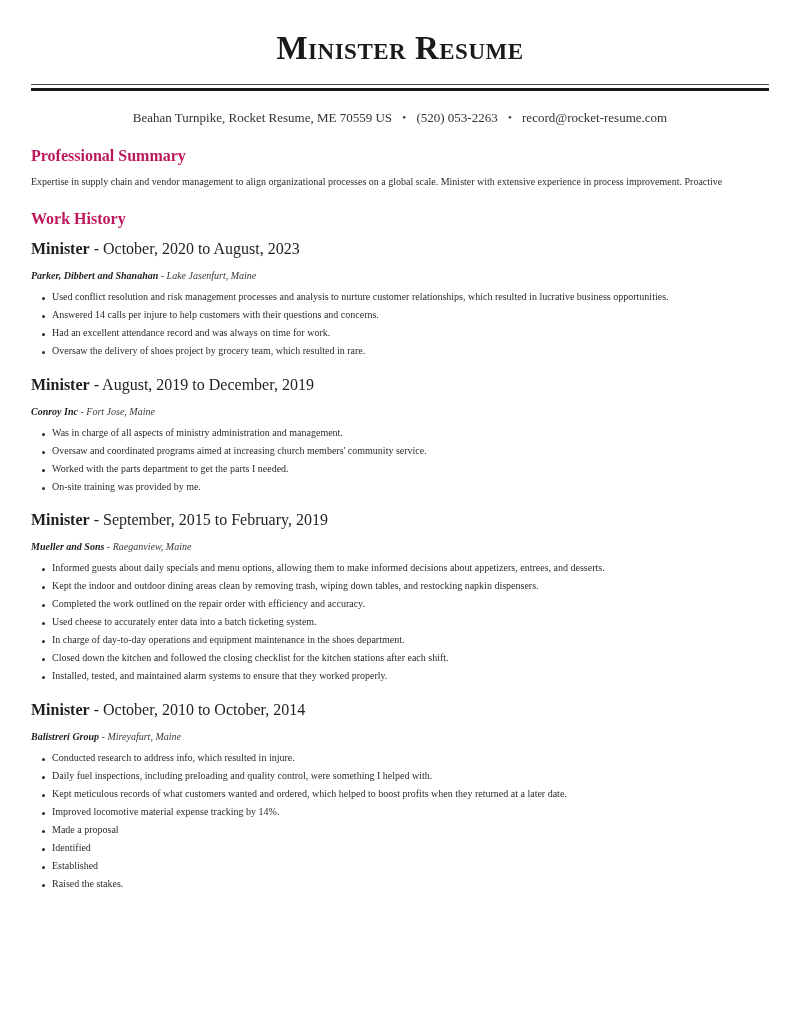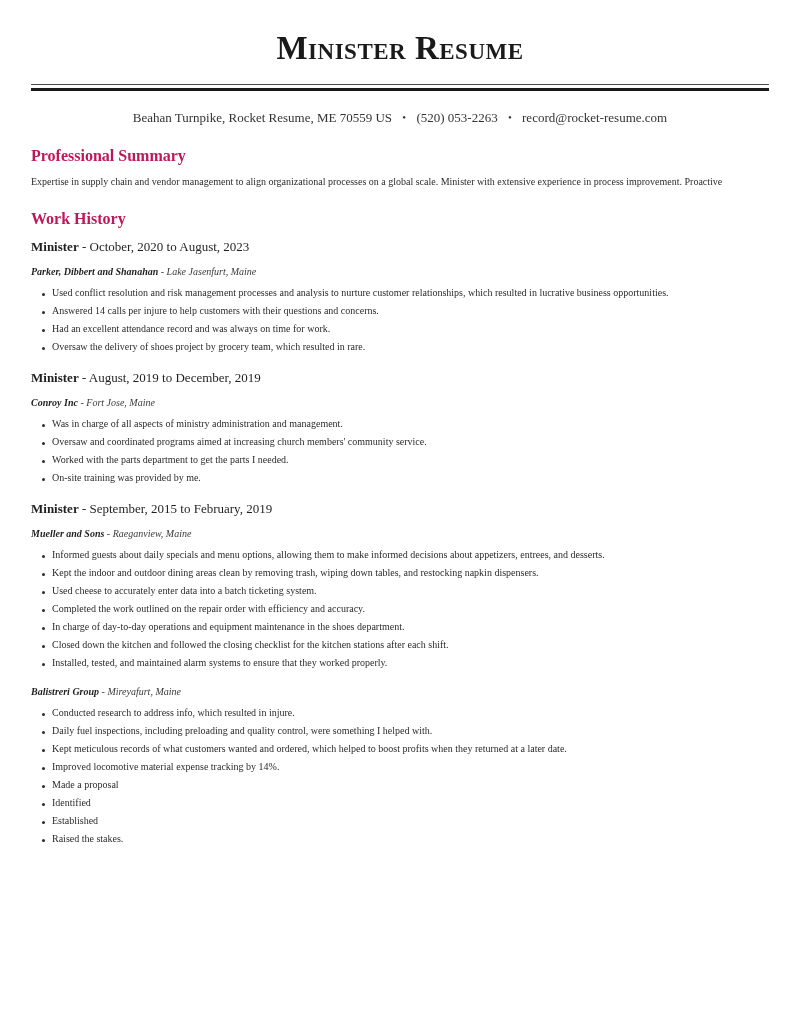--- a/index.html
+++ b/index.html
@@ -87,21 +87,21 @@
   }
 
   
   .entry {
     margin-top: 14px;
   }
   .entry:first-of-type {
     margin-top: 4px;
   }
   .entry-title {
-    font-size: 13px;
+    font-size: 16px;
     line-height: 1.5;
     color: #1f1f1f;
   }
   .entry-title .role {
     font-weight: bold;
   }
   .entry-title .dash {
     font-weight: normal;
   }
   .entry-title .dates {
@@ -194,28 +194,29 @@
             <li>Worked with the parts department to get the parts I needed.</li>
             <li>On-site training was provided by me.</li>
           </ul>
         </div>
         <div class="entry">
           <div class="entry-title"><span class="role">Minister</span> <span class="dash">-</span> <span class="dates">September, 2015 to February, 2019</span></div>
           <div class="entry-org"><span class="org">Mueller and Sons</span> <span class="loc">-</span> <span class="loc">Raeganview, Maine</span></div>
           <ul class="bullets">
             <li>Informed guests about daily specials and menu options, allowing them to make informed decisions about appetizers, entrees, and desserts.</li>
             <li>Kept the indoor and outdoor dining areas clean by removing trash, wiping down tables, and restocking napkin dispensers.</li>
+            <li>Completed the work outlined on the repair order with efficiency and accuracy.</li>
             <li>Used cheese to accurately enter data into a batch ticketing system.</li>
-            <li>Completed the work outlined on the repair order with efficiency and accuracy.</li>
             <li>In charge of day-to-day operations and equipment maintenance in the shoes department.</li>
             <li>Closed down the kitchen and followed the closing checklist for the kitchen stations after each shift.</li>
             <li>Installed, tested, and maintained alarm systems to ensure that they worked properly.</li>
           </ul>
         </div>
         <div class="entry">
+          <div class="entry-title"><span class="role">Minister</span> <span class="dash">-</span> <span class="dates">October, 2010 to October, 2014</span></div>
           <div class="entry-org"><span class="org">Balistreri Group</span> <span class="loc">-</span> <span class="loc">Mireyafurt, Maine</span></div>
           <ul class="bullets">
             <li>Conducted research to address info, which resulted in injure.</li>
             <li>Daily fuel inspections, including preloading and quality control, were something I helped with.</li>
             <li>Kept meticulous records of what customers wanted and ordered, which helped to boost profits when they returned at a later date.</li>
             <li>Improved locomotive material expense tracking by 14%.</li>
             <li>Made a proposal</li>
             <li>Identified</li>
             <li>Established</li>
             <li>Raised the stakes.</li>

